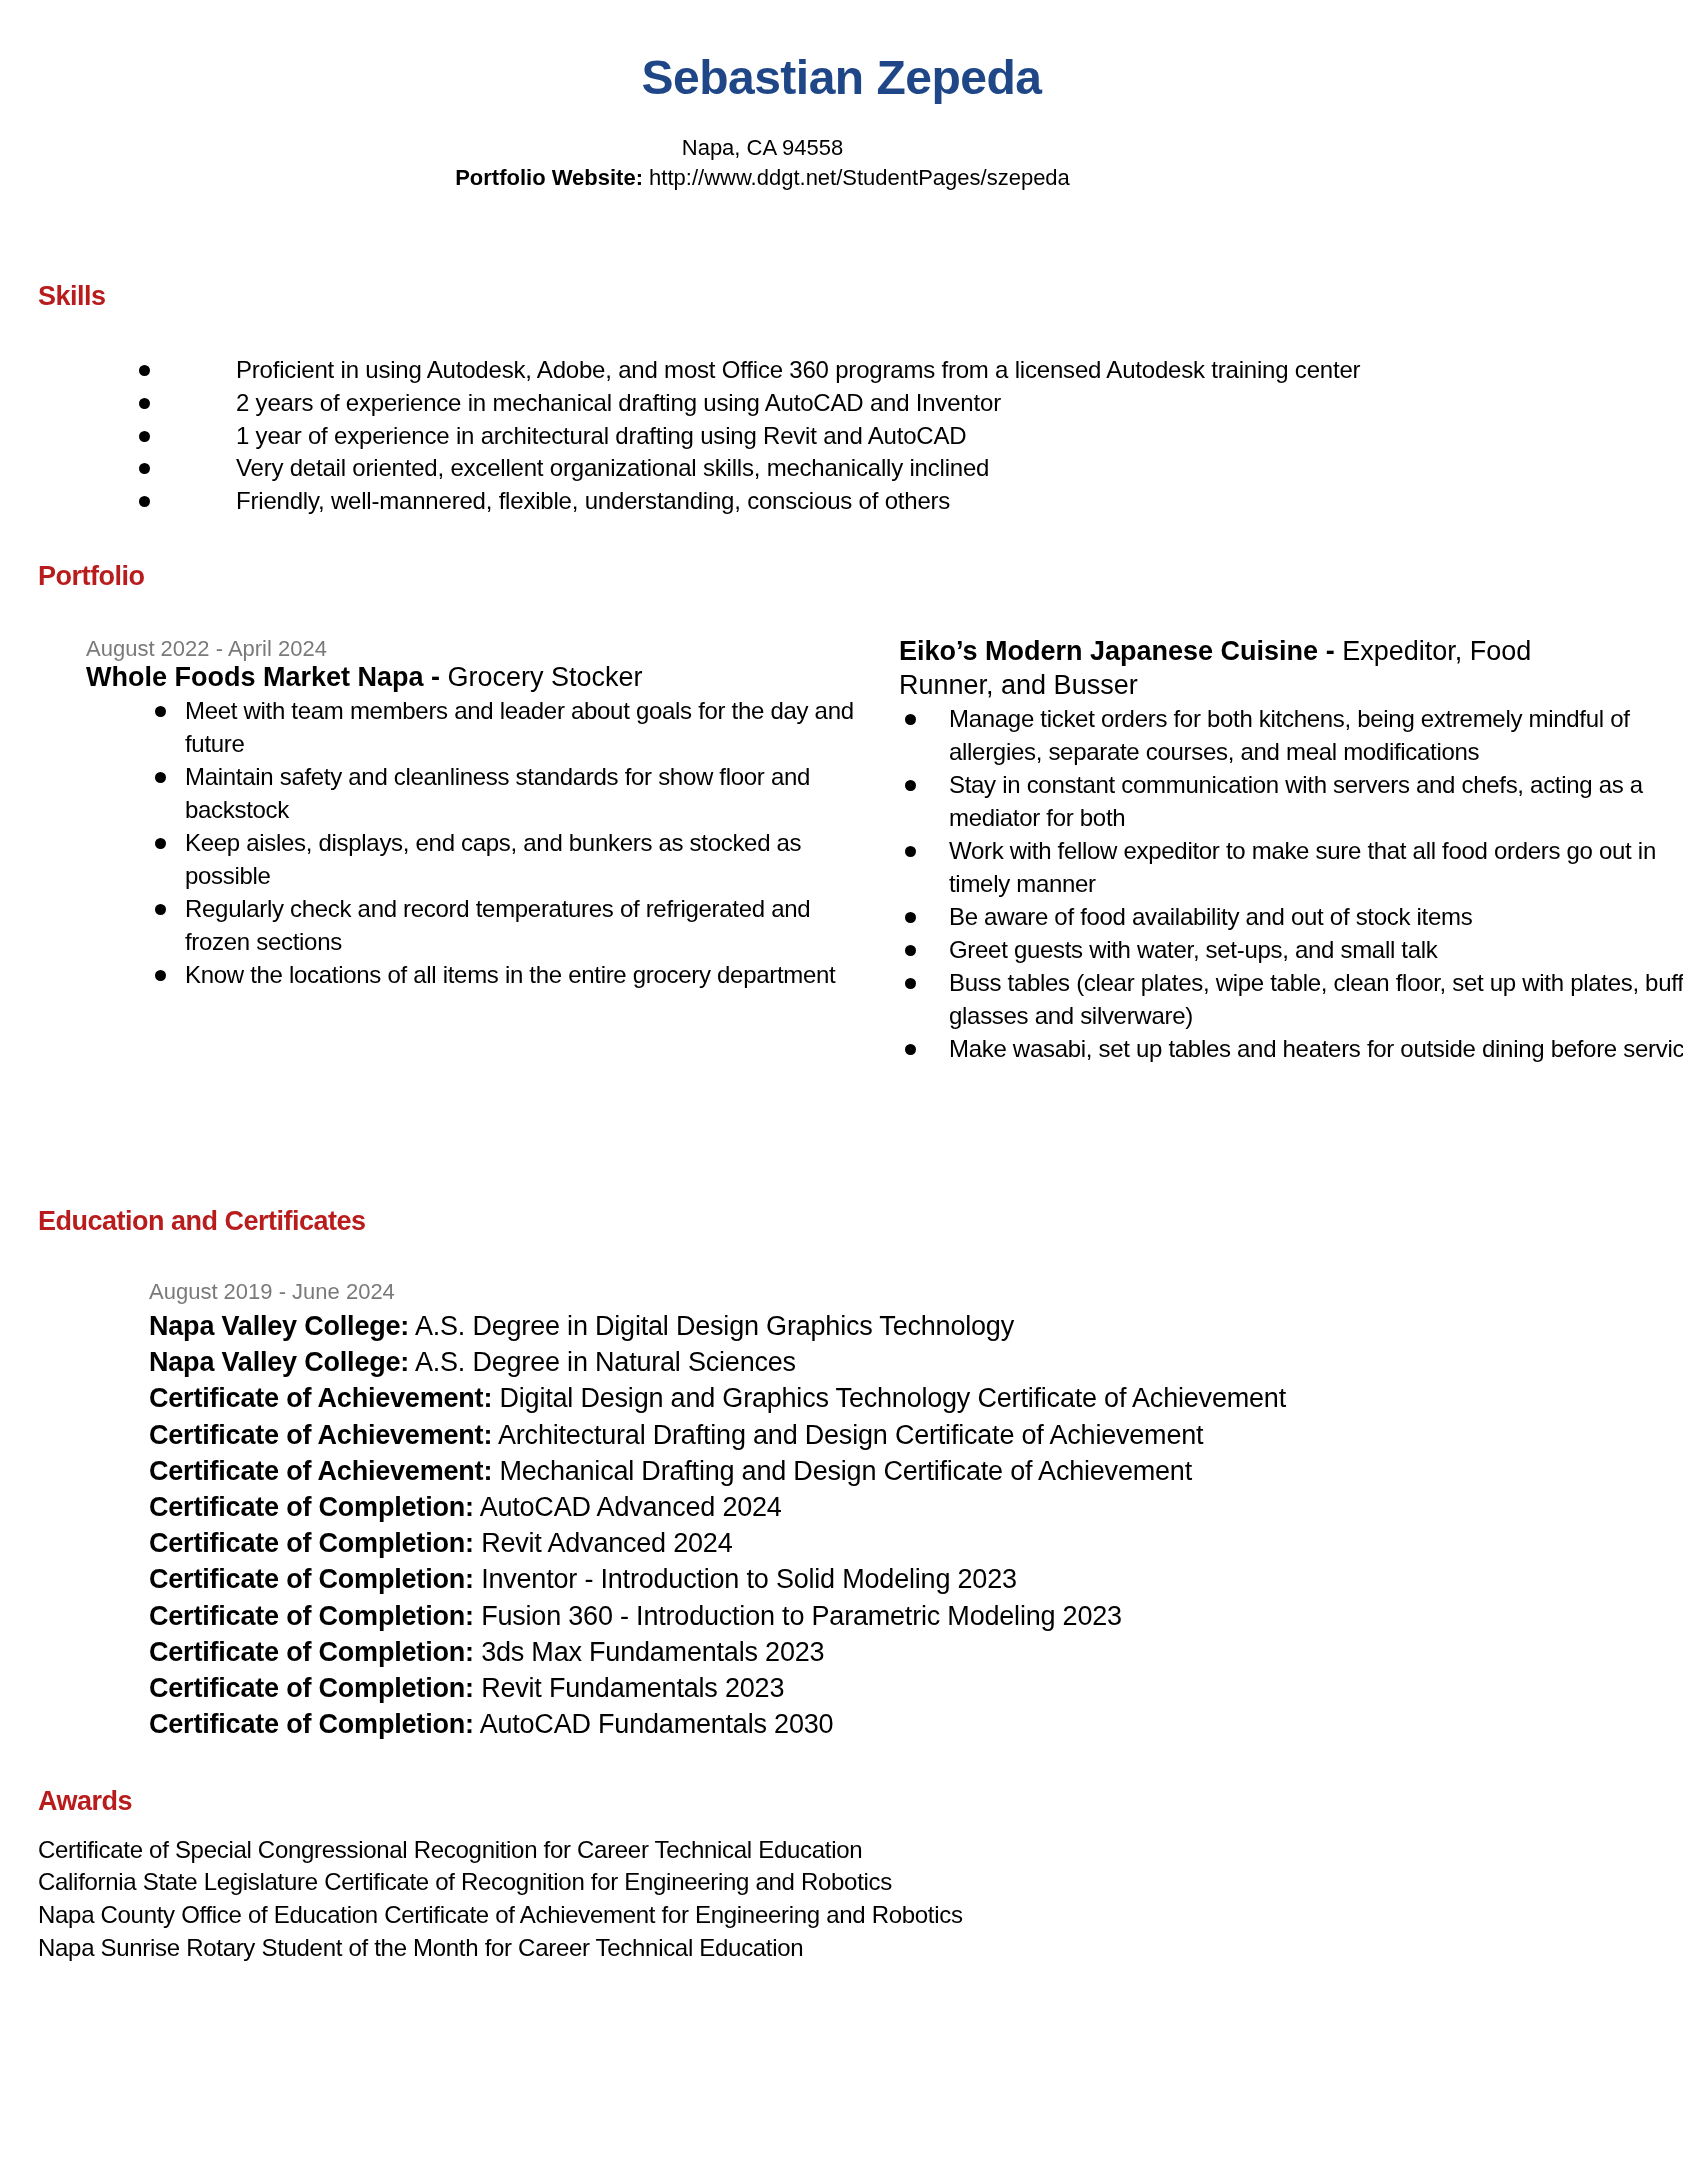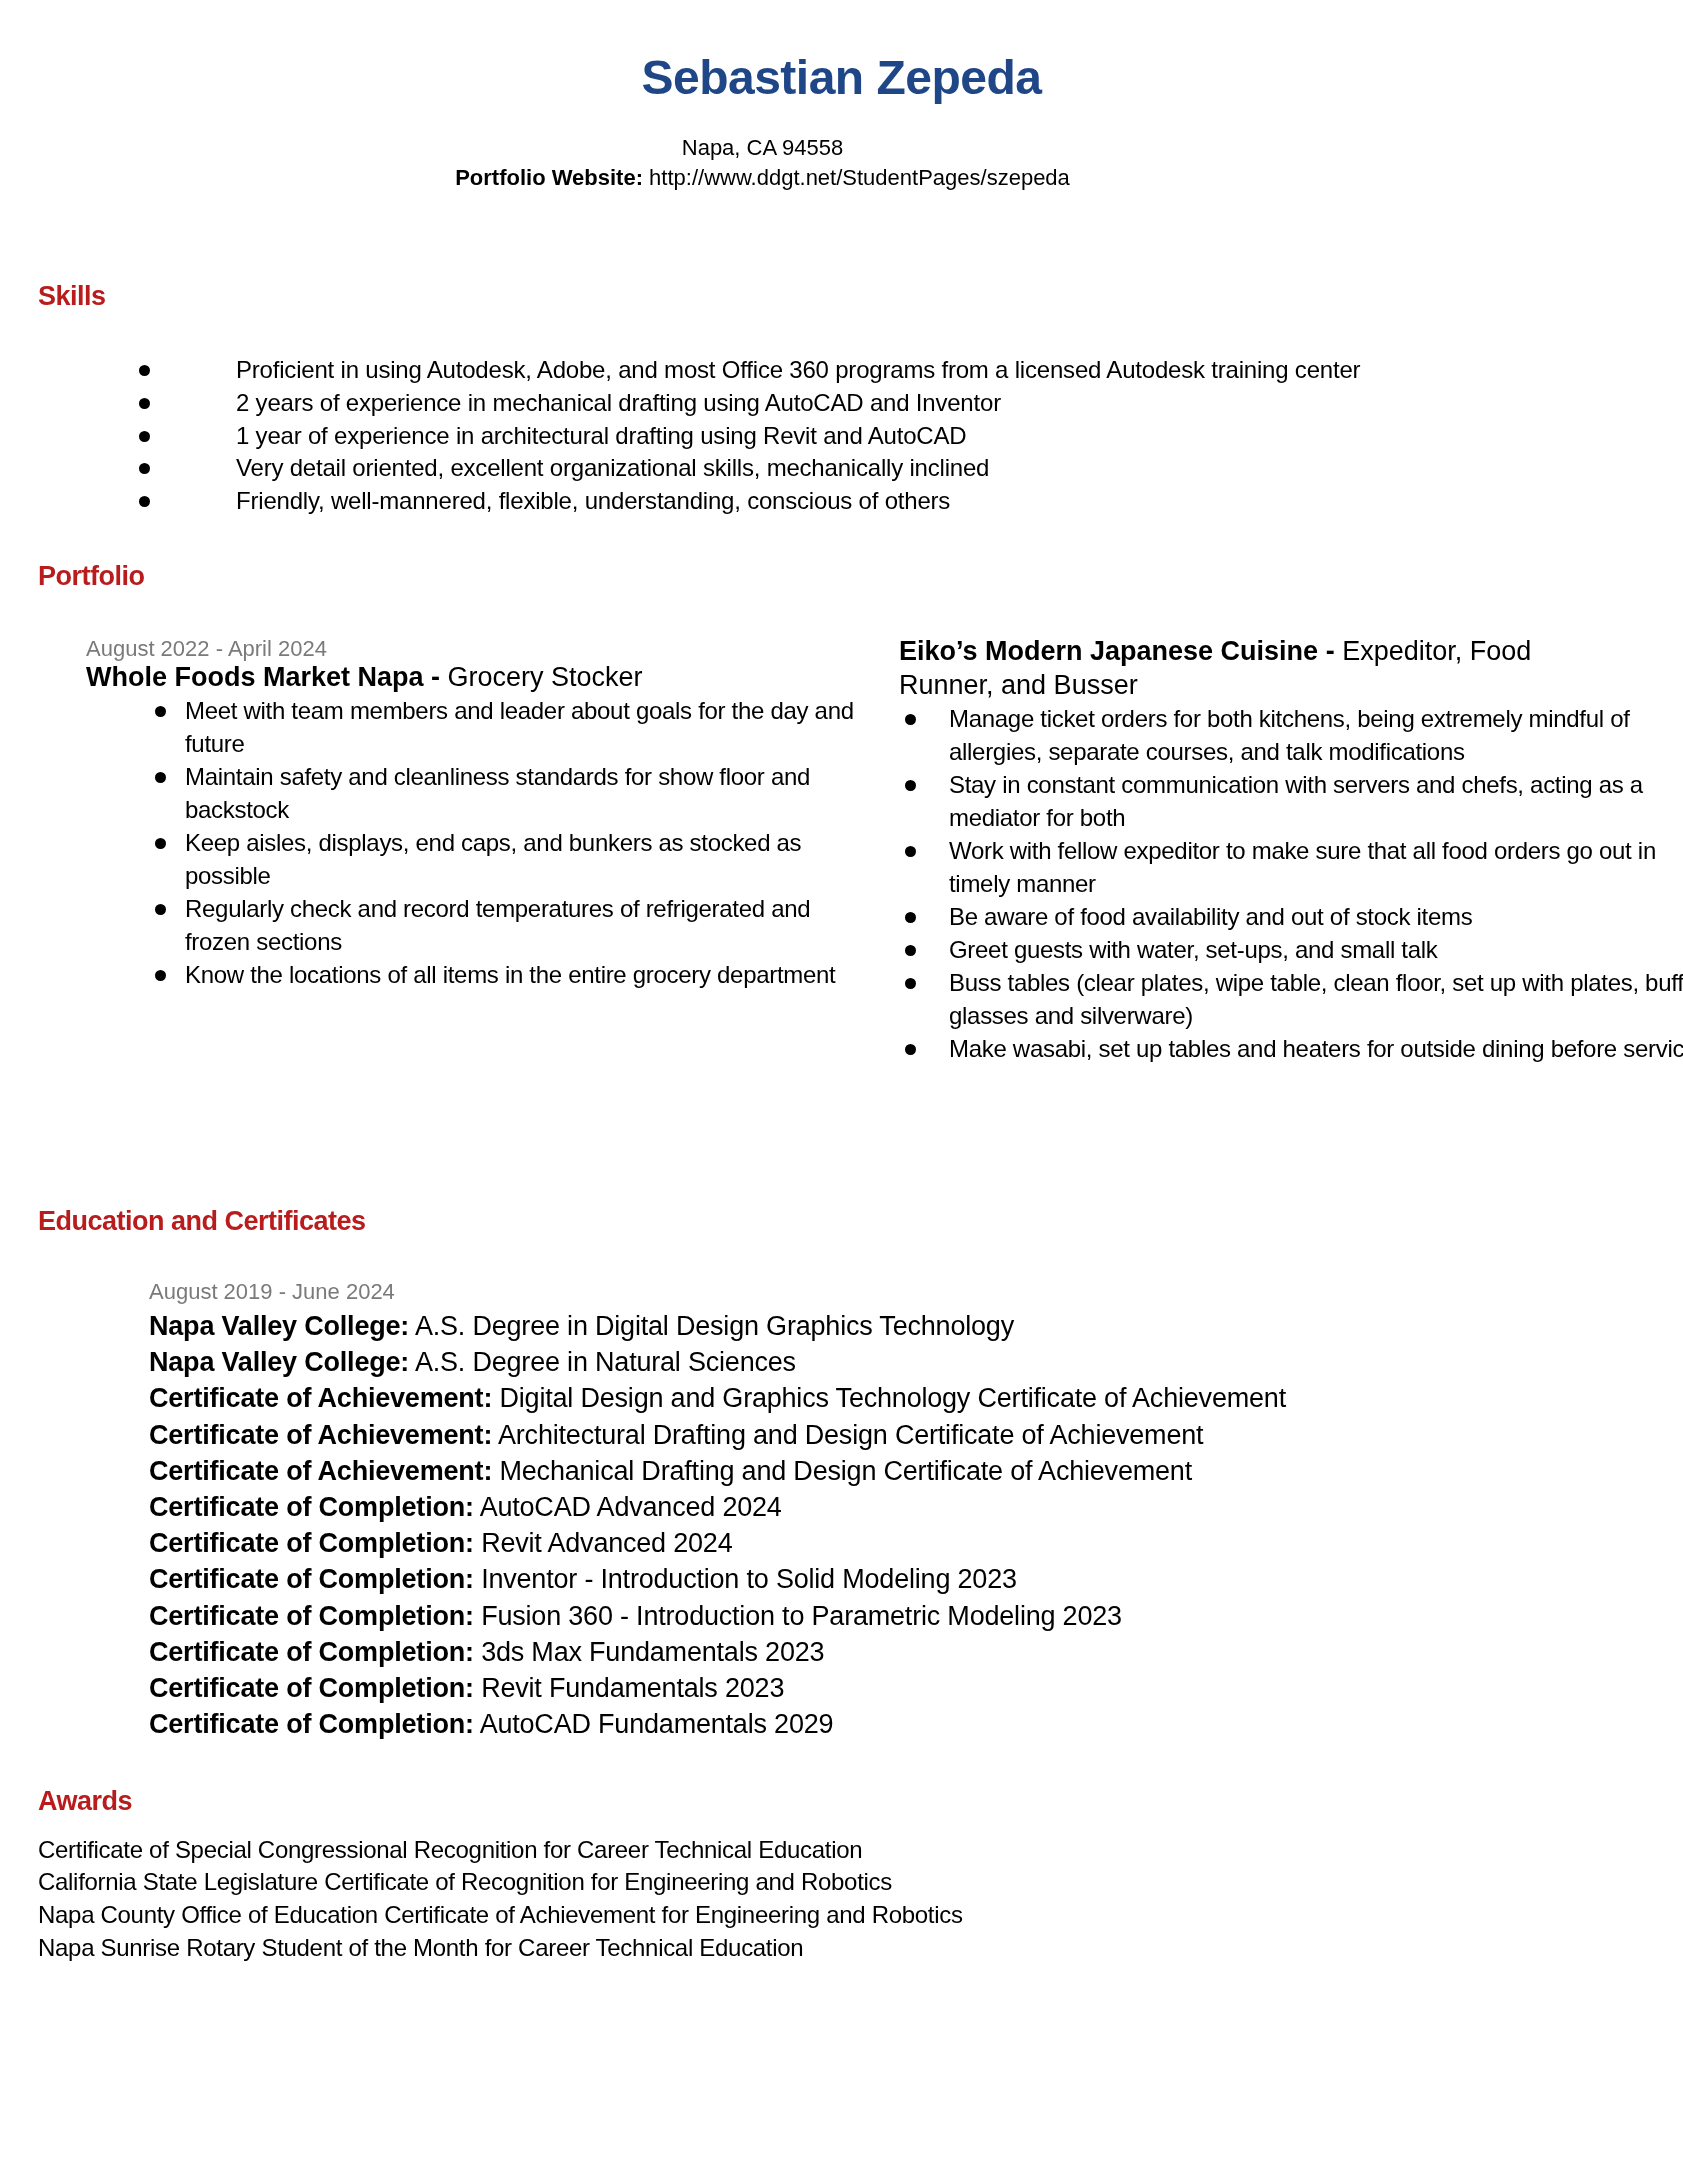--- a/index.html
+++ b/index.html
@@ -78,21 +78,21 @@
     <li><span class="dot" style="left:-30px;"></span><span>Know the locations of all items in the entire grocery department</span></li>
   </ul>
 </div>
 
 <div class="col" style="left:863px; top:636px; width:792px;">
   <div class="job-title" style="margin-top:-2px; width:693px;">
     <b>Eiko’s Modern Japanese Cuisine -</b>
     <span>Expeditor, Food Runner, and Busser</span>
   </div>
   <ul class="blist" style="padding-left:50px; margin-top:0px; width:752px;">
-    <li><span class="dot" style="left:-44px;"></span><span>Manage ticket orders for both kitchens, being extremely mindful of allergies, separate courses, and talk modifications</span></li>
+    <li><span class="dot" style="left:-44px;"></span><span>Manage ticket orders for both kitchens, being extremely mindful of allergies, separate courses, and meal modifications</span></li>
     <li><span class="dot" style="left:-44px;"></span><span>Stay in constant communication with servers and chefs, acting as a mediator for both</span></li>
     <li><span class="dot" style="left:-44px;"></span><span>Work with fellow expeditor to make sure that all food orders go out in timely manner</span></li>
     <li><span class="dot" style="left:-44px;"></span><span>Be aware of food availability and out of stock items</span></li>
     <li><span class="dot" style="left:-44px;"></span><span>Greet guests with water, set-ups, and small talk</span></li>
     <li><span class="dot" style="left:-44px;"></span><span>Buss tables (clear plates, wipe table, clean floor, set up with plates, buff glasses and silverware)</span></li>
     <li><span class="dot" style="left:-44px;"></span><span>Make wasabi, set up tables and heaters for outside dining before service</span></li>
   </ul>
 </div>
 
 <div class="abs h2" style="top:1206px;">Education and Certificates</div>
@@ -102,20 +102,20 @@
 <div class="abs edu-line" style="top:1344px;"><b>Napa Valley College:</b> <span>A.S. Degree in Natural Sciences</span></div>
 <div class="abs edu-line" style="top:1380px;"><b>Certificate of Achievement:</b> <span>Digital Design and Graphics Technology Certificate of Achievement</span></div>
 <div class="abs edu-line" style="top:1417px;"><b>Certificate of Achievement:</b> <span>Architectural Drafting and Design Certificate of Achievement</span></div>
 <div class="abs edu-line" style="top:1453px;"><b>Certificate of Achievement:</b> <span>Mechanical Drafting and Design Certificate of Achievement</span></div>
 <div class="abs edu-line" style="top:1489px;"><b>Certificate of Completion:</b> <span>AutoCAD Advanced 2024</span></div>
 <div class="abs edu-line" style="top:1525px;"><b>Certificate of Completion:</b> <span>Revit Advanced 2024</span></div>
 <div class="abs edu-line" style="top:1561px;"><b>Certificate of Completion:</b> <span>Inventor - Introduction to Solid Modeling 2023</span></div>
 <div class="abs edu-line" style="top:1598px;"><b>Certificate of Completion:</b> <span>Fusion 360 - Introduction to Parametric Modeling 2023</span></div>
 <div class="abs edu-line" style="top:1634px;text-align:right;"><b>Certificate of Completion:</b> <span>3ds Max Fundamentals 2023</span></div>
 <div class="abs edu-line" style="top:1670px;"><b>Certificate of Completion:</b> <span>Revit Fundamentals 2023</span></div>
-<div class="abs edu-line" style="top:1706px;"><b>Certificate of Completion:</b> <span>AutoCAD Fundamentals 2029</span></div>
+<div class="abs edu-line" style="top:1706px;"><b>Certificate of Completion:</b> <span>AutoCAD Fundamentals 2030</span></div>
 
 <div class="abs h2" style="top:1786px;">Awards</div>
 <div class="abs award-line" style="top:1833px;">Certificate of Special Congressional Recognition for Career Technical Education</div>
 <div class="abs award-line" style="top:1865px;">California State Legislature Certificate of Recognition for Engineering and Robotics</div>
 <div class="abs award-line" style="top:1898px;">Napa County Office of Education Certificate of Achievement for Engineering and Robotics</div>
 <div class="abs award-line" style="top:1931px;">Napa Sunrise Rotary Student of the Month for Career Technical Education</div>
 
 
 </body></html>

